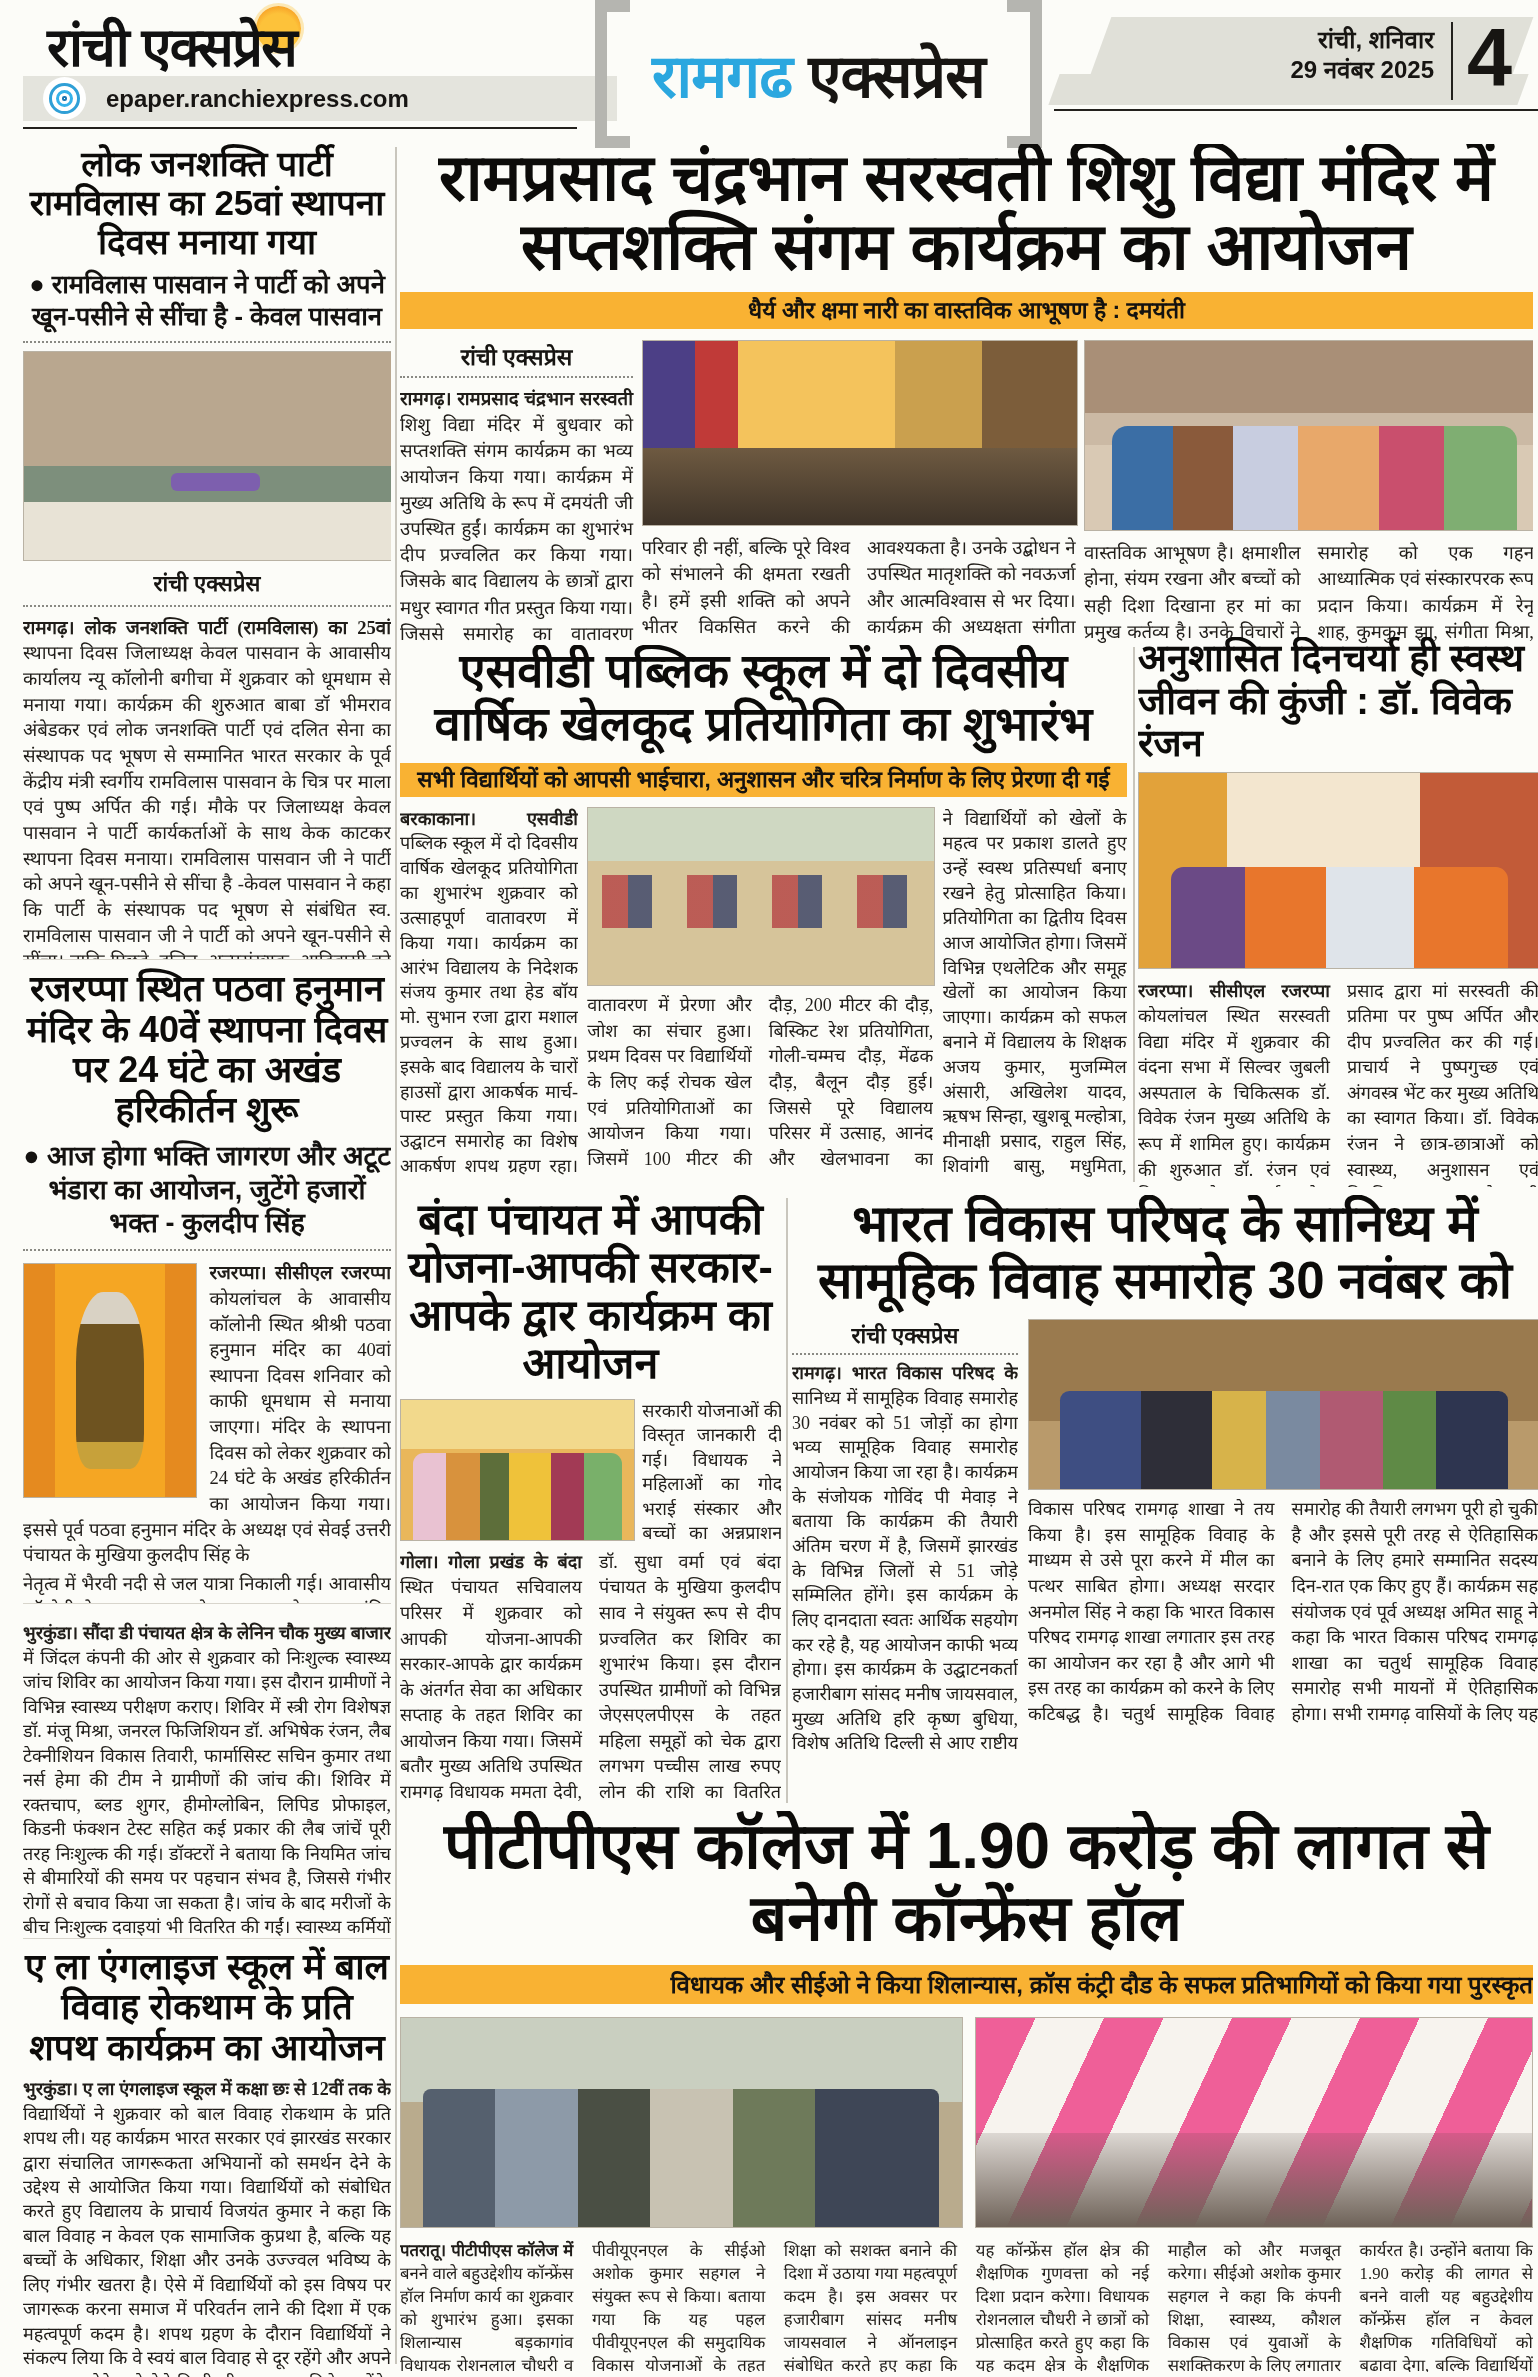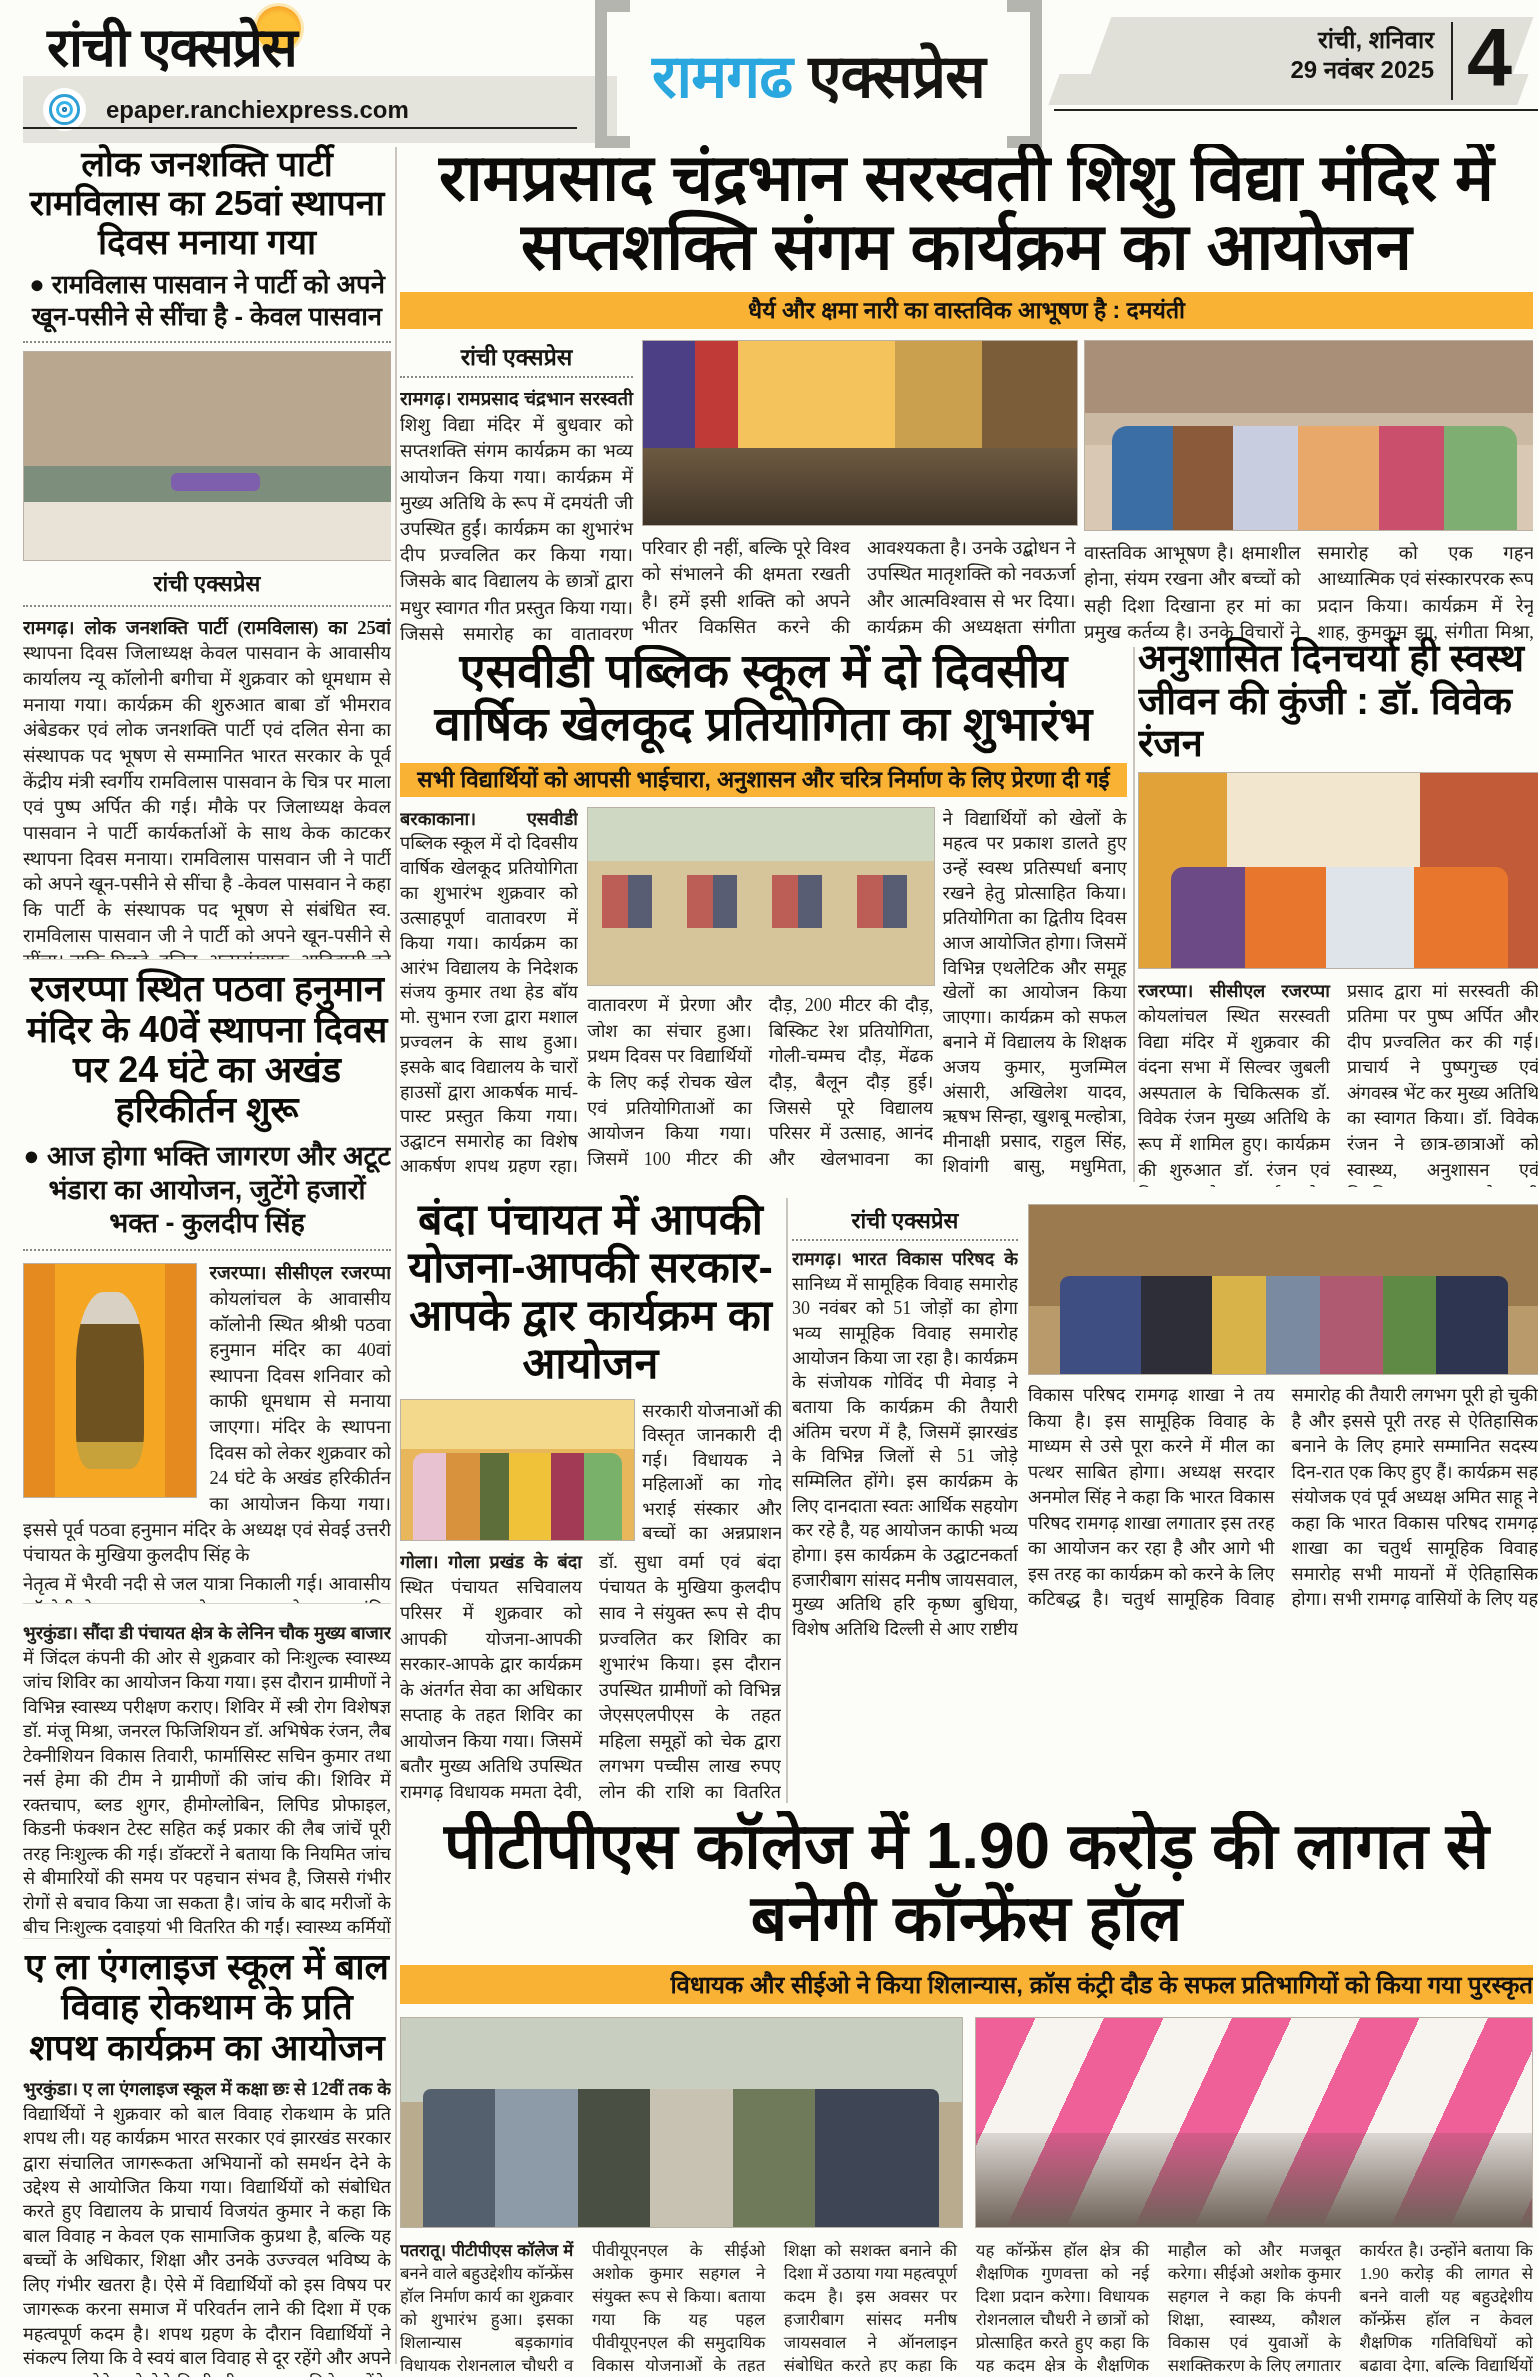--- a/index.html
+++ b/index.html
@@ -20,21 +20,21 @@
   .caption{font-weight:800;text-align:center;font-size:22px;padding:6.2px 0 7.8px 0;
            border-bottom:2.3px dotted #8a8a84;}
   .vline{position:absolute;width:1.6px;background:#c9c6bd;}
   .hrule{position:absolute;height:2.3px;background:#23211d;}
   
   .logo-title{font-size:54px;font-weight:900;letter-spacing:-1.6px;color:#111;line-height:1;}
   .sun{position:absolute;width:45px;height:45px;border-radius:50%;
        background:radial-gradient(circle at 50% 60%, #fdc23a 0 55%, #f28214 100%);
        box-shadow:0 0 0 3.1px rgba(253,194,58,.35);}
   .tagline{color:#cf3b1e;font-size:10px;font-weight:700;}
-  .graybar{background:#e4e4dd;display:flex;align-items:center;gap:20px;padding:12px 20px;}
+  .graybar{background:#e4e4dd;display:flex;align-items:center;gap:20px;padding:1px 20px;}
   .tapicon{width:43px;height:43px;border-radius:50%;background:#fff;position:relative;flex:0 0 auto;}
   .tapicon i{position:absolute;border:3.1px solid #2f9fd6;border-radius:50%;}
   .tapicon i.r1{inset:6.2px;}
   .tapicon i.r2{inset:13px;border-color:#35b2ea;}
   .tapicon i.r3{inset:19.4px;border-width:2.3px;border-color:#1b76b2;}
   .url{font-size:24px;font-weight:800;color:#171513;}
   .bracket{width:23px;height:124px;border:12.4px solid #b5b5b0;}
   .bracket.l{border-right:none;}
   .bracket.r{border-left:none;}
   .edition{font-size:60px;font-weight:900;letter-spacing:-0.8px;white-space:nowrap;}
@@ -196,20 +196,21 @@
   <div class="abs" style="left:400px;top:1195px;width:381px;height:609px;overflow:hidden;">
     <div class="hl" style="font-size:43px;">बंदा पंचायत में आपकी योजना-आपकी सरकार-आपके द्वार कार्यक्रम का आयोजन</div>
     <div style="display:grid;grid-template-columns:233px 140px;column-gap:9.3px;margin-top:11px;">
       <div class="photo ph-stall" style="width:233px;height:140px;"></div>
       <div class="body-text" style="font-size:18px;line-height:1.36;height:140px;overflow:hidden;">सरकारी योजनाओं की विस्तृत जानकारी दी गई। विधायक ने महिलाओं का गोद भराई संस्कार और बच्चों का अन्नप्राशन संस्कार संपन्न कराया तथा लाभुकों के बीच जॉब कार्ड एवं</div>
     </div>
     <div class="body-text cols-2 lead" style="margin-top:9.3px;font-size:18px;height:304px;overflow:hidden;">गोला। गोला प्रखंड के बंदा स्थित पंचायत सचिवालय परिसर में शुक्रवार को आपकी योजना-आपकी सरकार-आपके द्वार कार्यक्रम के अंतर्गत सेवा का अधिकार सप्ताह के तहत शिविर का आयोजन किया गया। जिसमें बतौर मुख्य अतिथि उपस्थित रामगढ़ विधायक ममता देवी, विशिष्ट अतिथि गोला बीडीओ डॉ. सुधा वर्मा एवं बंदा पंचायत के मुखिया कुलदीप साव ने संयुक्त रूप से दीप प्रज्वलित कर शिविर का शुभारंभ किया। इस दौरान उपस्थित ग्रामीणों को विभिन्न जेएसएलपीएस के तहत महिला समूहों को चेक द्वारा लगभग पच्चीस लाख रुपए लोन की राशि का वितरित किया। विधायक ने विभिन्न विभागों द्वारा लगाए गए स्टॉलों का निरीक्षण किया और अधिकारियों को जनसमस्याओं के त्वरित एवं प्रभावी समाधान हेतु निर्देश दिए। कार्यक्रम में अंचलाधिकारी सीताराम महतो, समाजसेवी नागेश्वर साव, बीससूत्री सदस्य गौरीशंकर महतो, माणिक पटेल, लतीफ अंसारी सहित कई ग्रामीण उपस्थित थे।</div>
   </div>
 
   <div class="abs" style="left:792px;top:1195px;width:746px;height:609px;overflow:hidden;">
+    <div class="hl" style="font-size:51px;">भारत विकास परिषद के सानिध्य में सामूहिक विवाह समारोह 30 नवंबर को</div>
     <div style="display:grid;grid-template-columns:226px 510px;column-gap:10px;margin-top:9.3px;">
       <div>
         <div class="byline" style="font-size:22px;">रांची एक्सप्रेस</div>
         <div class="body-text lead" style="margin-top:6.2px;font-size:18px;line-height:1.37;height:388px;overflow:hidden;">रामगढ़। भारत विकास परिषद के सानिध्य में सामूहिक विवाह समारोह 30 नवंबर को 51 जोड़ों का होगा भव्य सामूहिक विवाह समारोह आयोजन किया जा रहा है। कार्यक्रम के संजोयक गोविंद पी मेवाड़ ने बताया कि कार्यक्रम की तैयारी अंतिम चरण में है, जिसमें झारखंड के विभिन्न जिलों से 51 जोड़े सम्मिलित होंगे। इस कार्यक्रम के लिए दानदाता स्वतः आर्थिक सहयोग कर रहे है, यह आयोजन काफी भव्य होगा। इस कार्यक्रम के उद्घाटनकर्ता हजारीबाग सांसद मनीष जायसवाल, मुख्य अतिथि हरि कृष्ण बुधिया, विशेष अतिथि दिल्ली से आए राष्ट्रीय महामंत्री राज दुर्गा दत्त शर्मा, पूर्वांचल की प्रभारी सुमन सिंह आदि शामिल होंगे। कार्यक्रम के संयोजक गोविंद मेवाड़, भारत भारत विकास परिषद रामगढ़ शाखा के अध्यक्ष सरदार अनमोल सिंह एवं पूर्व अध्यक्ष अमित साहू ने प्रेस वार्ता का आयोजन कर संयुक्त रूप से जानकारी दी। कार्यक्रम संयोजक एवं पूर्व अध्यक्ष गोविंद विश्वविद्यालय पी मेवाड ने कहा कि इस प्रकार का आयोजन करने से समाज के अंतिम जरूरतमंद व्यक्ति तक पहुंचाने का जो लक्ष्य भारत</div>
       </div>
       <div>
         <div class="photo ph-press" style="width:510px;height:169px;"></div>
         <div class="body-text cols-2" style="margin-top:7.8px;font-size:18px;height:250px;overflow:hidden;">विकास परिषद रामगढ़ शाखा ने तय किया है। इस सामूहिक विवाह के माध्यम से उसे पूरा करने में मील का पत्थर साबित होगा। अध्यक्ष सरदार अनमोल सिंह ने कहा कि भारत विकास परिषद रामगढ़ शाखा लगातार इस तरह का आयोजन कर रहा है और आगे भी इस तरह का कार्यक्रम को करने के लिए कटिबद्ध है। चतुर्थ सामूहिक विवाह समारोह की तैयारी लगभग पूरी हो चुकी है और इससे पूरी तरह से ऐतिहासिक बनाने के लिए हमारे सम्मानित सदस्य दिन-रात एक किए हुए हैं। कार्यक्रम सह संयोजक एवं पूर्व अध्यक्ष अमित साहू ने कहा कि भारत विकास परिषद रामगढ़ शाखा का चतुर्थ सामूहिक विवाह समारोह सभी मायनों में ऐतिहासिक होगा। सभी रामगढ़ वासियों के लिए यह गौरव का पल है। प्रेस वार्ता में मुख्य रूप से भारत विकास परिषद के सचिव मनमोहन सिंह लांबा, उपाध्यक्ष आनंद सर्राफ, कोषाध्यक्ष रामप्रवेश गुप्ता, संस्कार प्रमुख, प्रदीप कुमार शर्मा, सेवा प्रमुख उमेश राजगढ़िया, पूनम सिंह, निलेश गुप्ता, आलोक कुमार अग्रवाल आदि उपस्थित थे। भारत विकास परिषद ने गुरुनानक स्कूल के प्रधान परमजीत सिंह कालरा एवं स्कूल कमिटी को धन्यवाद दिया, जिन्होंने गुरुनानक ऑडिटोरियम को निःशुल्क उपलब्ध कराया।</div>
       </div>
     </div>

